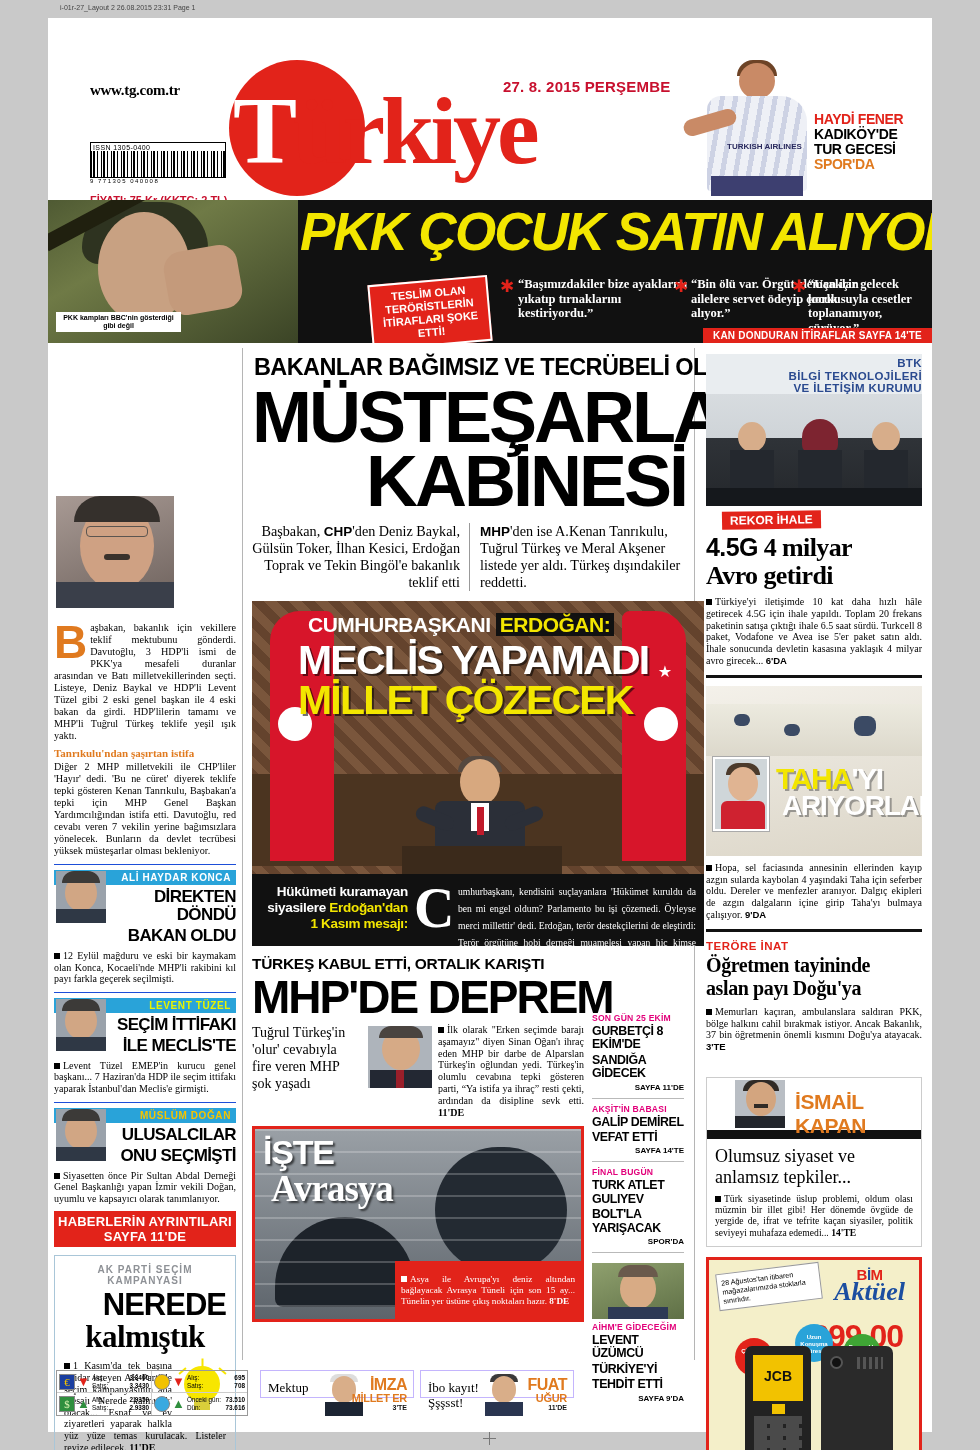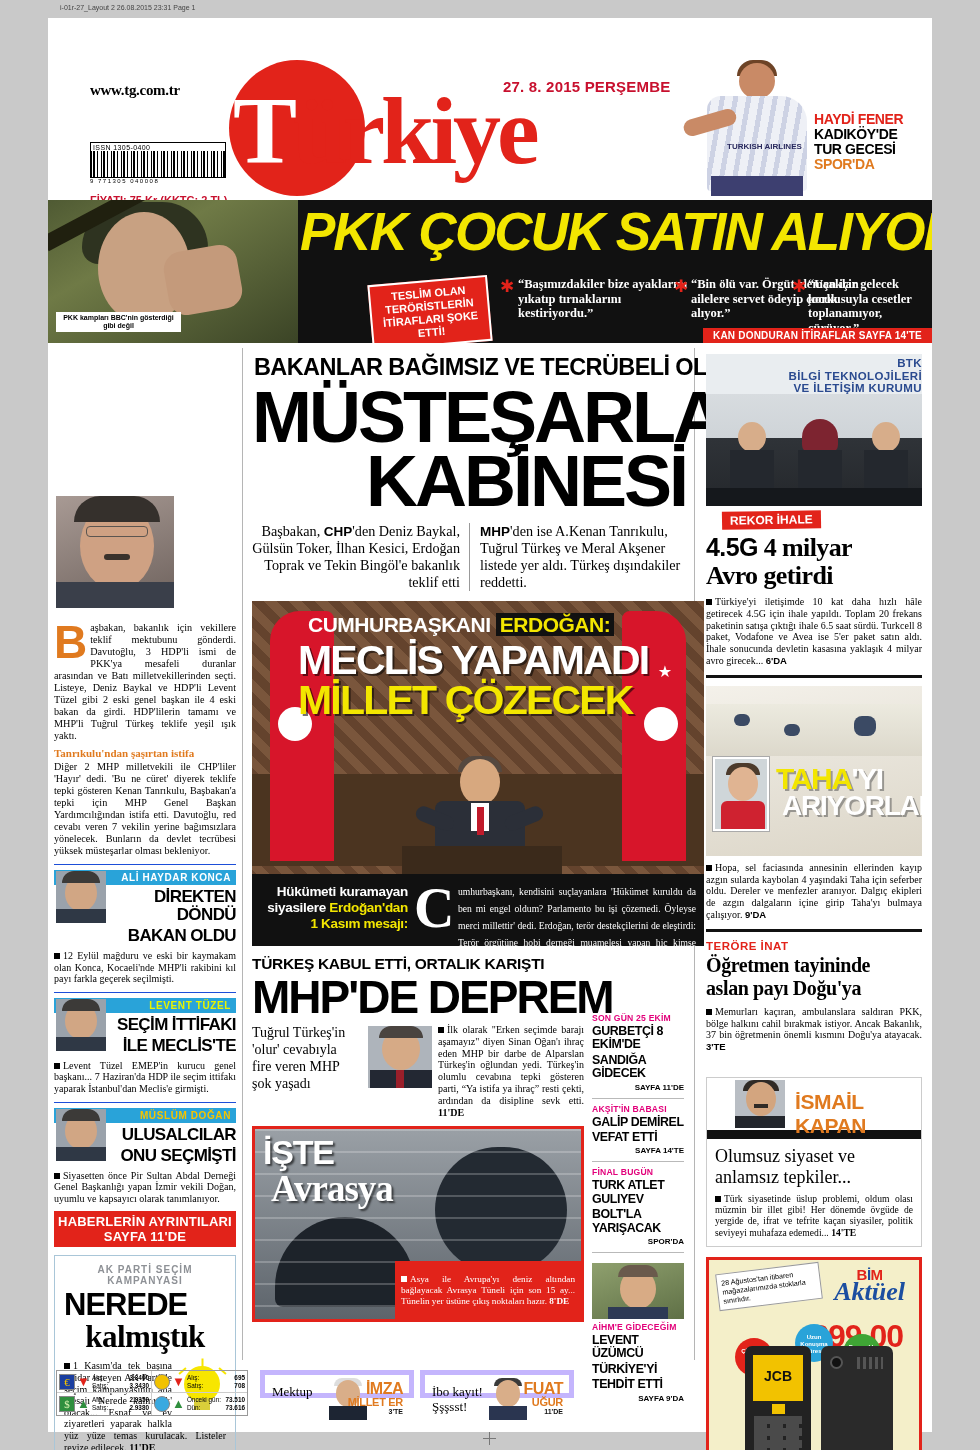--- a/index.html
+++ b/index.html
@@ -108,21 +108,21 @@
   .bf-hair{position:absolute;left:6px;top:0;width:38px;height:12px;border-radius:19px 19px 0 0;background:#3c3a38;}
   .bf-suit{position:absolute;left:0;top:38px;width:50px;height:16px;background:#2f3845;}
   .brief-txt { font-family:"Liberation Serif",serif; font-size:10px; line-height:11.6px; text-align:justify; margin-top:5px; clear:both;}
   .sq { display:inline-block; width:6px; height:6px; background:#000; margin-right:3px; }
 
   .redbar { background:#e2231a; color:#fff; font-family:"Liberation Sans",sans-serif; font-weight:bold; font-size:13px;
      padding:3px 4px; text-align:center; letter-spacing:.2px; margin-top:7px;}
 
   .box { border:1px solid #a9c6d8; padding:8px 9px 9px; margin-top:8px; }
   .box-kick { font-family:"Liberation Sans",sans-serif; font-weight:bold; font-size:10px; color:#8e9196; letter-spacing:1px; text-align:center;}
-  .nerede { font-family:"Liberation Sans",sans-serif; font-weight:bold; font-size:31px; letter-spacing:-1px; text-align:left; line-height:32px; margin-top:3px;}
+  .nerede { font-family:"Liberation Sans",sans-serif; font-weight:bold; font-size:31px; letter-spacing:-1px; text-align:right; line-height:32px; margin-top:3px;}
   .kalmistik { font-family:"Liberation Serif",serif; font-weight:bold; font-size:31px; text-align:center; line-height:32px; letter-spacing:-0.5px;}
   .bulb { float:right; width:48px; height:56px; margin:4px 0 0 6px; position:relative;}
   .bulb-g{position:absolute;left:6px;top:2px;width:36px;height:36px;border-radius:50%;background:#f7e600;}
   .bulb-b{position:absolute;left:16px;top:34px;width:16px;height:12px;background:#d9cf3a;}
   .bulb-r{position:absolute;left:0;top:0;width:48px;height:40px;}
   .bulb-r i{position:absolute;width:9px;height:2px;background:#f7e600;}
 
   
   .erdo { position:relative; width:452px; height:345px; margin-top:10px; overflow:hidden; }
   .erdo-bg { position:absolute; inset:0; background:#6b4a32;
@@ -277,21 +277,21 @@
   .fx-cell { width:50%; height:50%; display:flex; align-items:center; border-right:1px solid #ccc; border-bottom:1px solid #ccc; padding:1px 2px;}
   .fx-ic { width:16px; height:16px; border:1px solid #888; margin-right:2px; flex:0 0 16px; }
   .fx-eur{background:#1b3fa0;color:#f2c200;font-size:11px;text-align:center;line-height:15px;font-family:"Liberation Serif",serif;}
   .fx-usd{background:#2f8f3e;color:#d9f2b0;font-size:11px;text-align:center;line-height:15px;font-family:"Liberation Serif",serif;}
   .fx-gold{background:#f2c200;border-radius:50%;}
   .fx-bist{background:#39a9e0;border-radius:50%;}
   .fx-arrow{ font-size:13px; margin-right:2px; }
   .dn{color:#e2231a;} .up{color:#2f8f3e;}
   .fx-nums{font-family:"Liberation Sans",sans-serif;font-size:6.4px;line-height:8px;flex:1;}
   .fx-nums b{float:right;}
-  .col-ad { position:absolute; top:2px; height:28px; border:5px solid #c4b5fd; background:#fff; }
+  .col-ad { position:absolute; top:2px; height:28px; border:1px solid #c4b5fd; background:#fff; }
   .ca1 { left:212px; width:154px; }
   .ca2 { left:372px; width:154px; }
   .ca-l { position:absolute; left:7px; top:9px; font-family:"Liberation Serif",serif; font-size:13px; line-height:15px;}
   .ca-name { position:absolute; right:6px; top:5px; text-align:right; }
   .ca-name .n1 { font-family:"Liberation Sans",sans-serif; font-weight:bold; font-size:16px; color:#e07a1f; letter-spacing:-.5px;}
   .ca-name .n2 { font-family:"Liberation Sans",sans-serif; font-weight:bold; font-size:11px; color:#e07a1f; letter-spacing:-.3px; margin-top:-2px;}
   .ca-name .n3 { font-family:"Liberation Sans",sans-serif; font-weight:bold; font-size:7px; color:#111; }
   .ca-face { position:absolute; left:62px; top:3px; width:42px; height:42px; overflow:hidden; }
   .cf-h{position:absolute;left:9px;top:2px;width:24px;height:27px;border-radius:12px/13px;background:#d9ae89;}
   .cf-hr{position:absolute;left:7px;top:0;width:28px;height:8px;border-radius:14px 14px 0 0;background:#ddd;}

